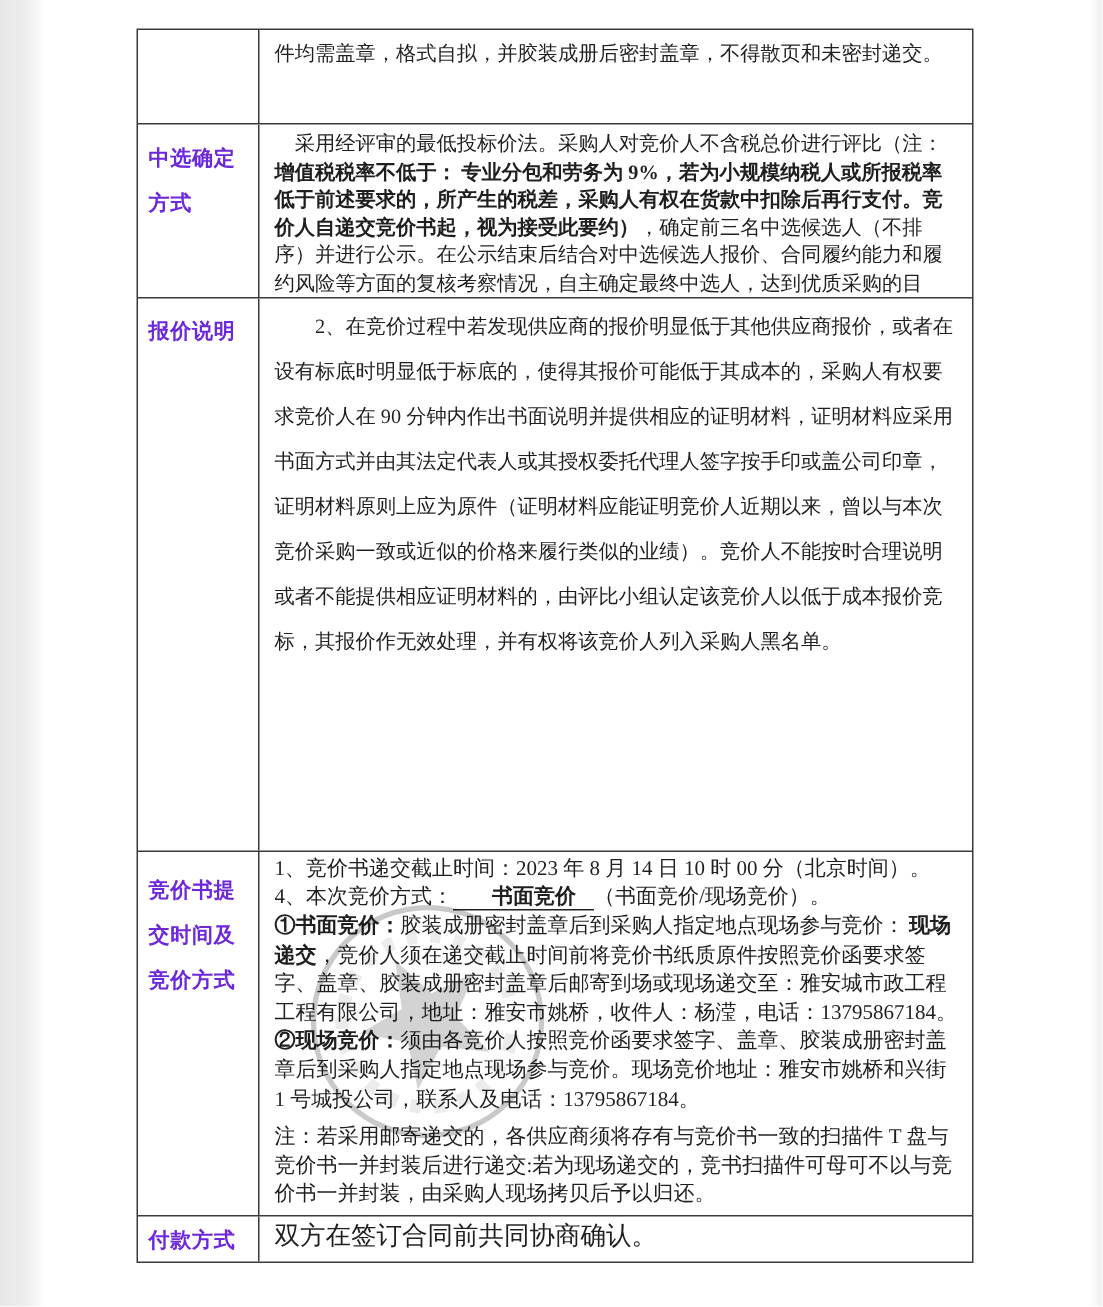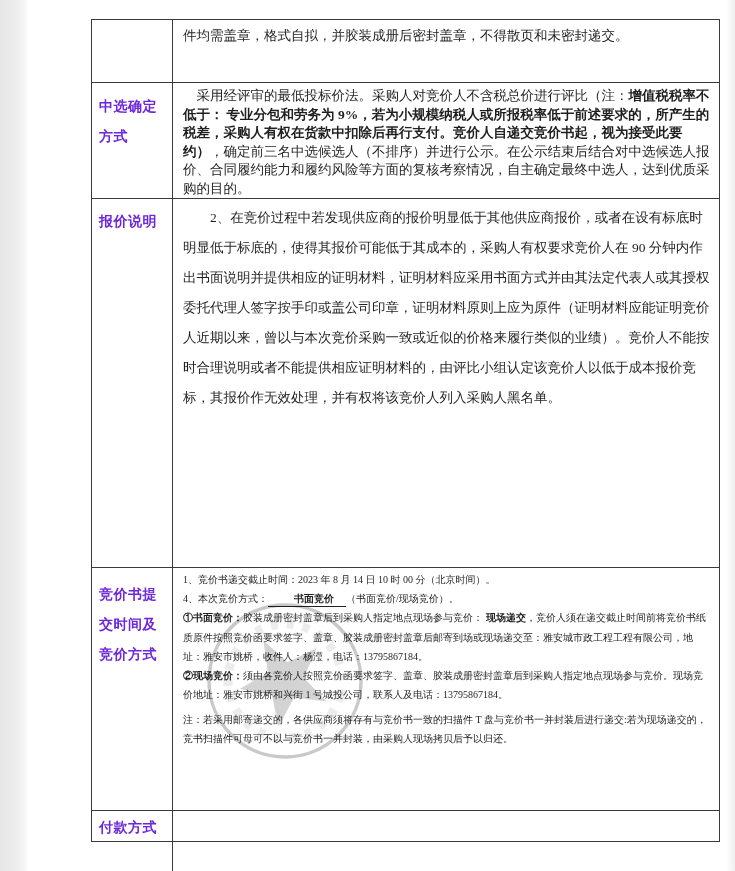--- a/index.html
+++ b/index.html
@@ -14,21 +14,21 @@
   .page{position:absolute;inset:0;background:#ffffff;}
   .edge-left{
     position:absolute;left:0;top:0;width:29px;height:871px;
     background:linear-gradient(90deg,#e7e7e7 0%,#ededed 60%,#f7f7f7 88%,#ffffff 100%);
   }
   .edge-right{
     position:absolute;right:0;top:0;width:9px;height:871px;
     background:linear-gradient(270deg,#efefef 0%,#ffffff 100%);
   }
   .doc-table{
-    position:absolute;left:91px;top:19px;width:629px;
+    position:absolute;left:91px;top:19px;width:558px;
     border:1px solid #3a3a3a;
     background:transparent;
     box-sizing:border-box;
   }
   .row{display:flex;border-bottom:1px solid #3a3a3a;box-sizing:border-box;}
   .row:last-child{border-bottom:none;}
   .cell{box-sizing:border-box;overflow:hidden;}
   .label{
     width:81px;flex:0 0 81px;
     border-right:1px solid #3a3a3a;
@@ -40,28 +40,28 @@
   .content{
     flex:1;
     font-size:13.5px;
     padding:4px 9px 0 10px;
     color:#1f1f1f;
   }
   .r0{height:63px;}
   .r1{height:116px;}
   .r2{height:369px;}
   .r3{height:243px;}
-  .r4{height:30px;flex-direction:column;}
+  .r4{height:30px;}
   .r0 .content{line-height:19px;padding-top:6px;}
   .r1 .content{line-height:18.6px;text-indent:1em;padding-top:4px;}
   .r1 .label{padding-top:9px;}
   .r2 .content{line-height:30px;padding-top:4px;}
   .r2 .content p{margin:0;text-indent:2em;}
   .r3 .label{padding-top:12px;}
-  .r3 .content{line-height:19.2px;padding-top:2px;font-size:10px;}
+  .r3 .content{line-height:19.2px;padding-top:2px;font-size:14px;}
   .r3 .content p{margin:0;}
   .r3 .content p.note{margin-top:6px;line-height:19px;}
   .r4 .label{line-height:16px;padding-top:9px;}
   .r4 .content{line-height:16px;padding-top:5px;font-size:17px;}
   .b{font-weight:bold;}
   .u{text-underline-offset:3px;}
   .bu{font-weight:bold;text-underline-offset:3px;padding-left:3px;}
   .blank-underline{
     display:inline-block;
     border-bottom:1px solid #222;

